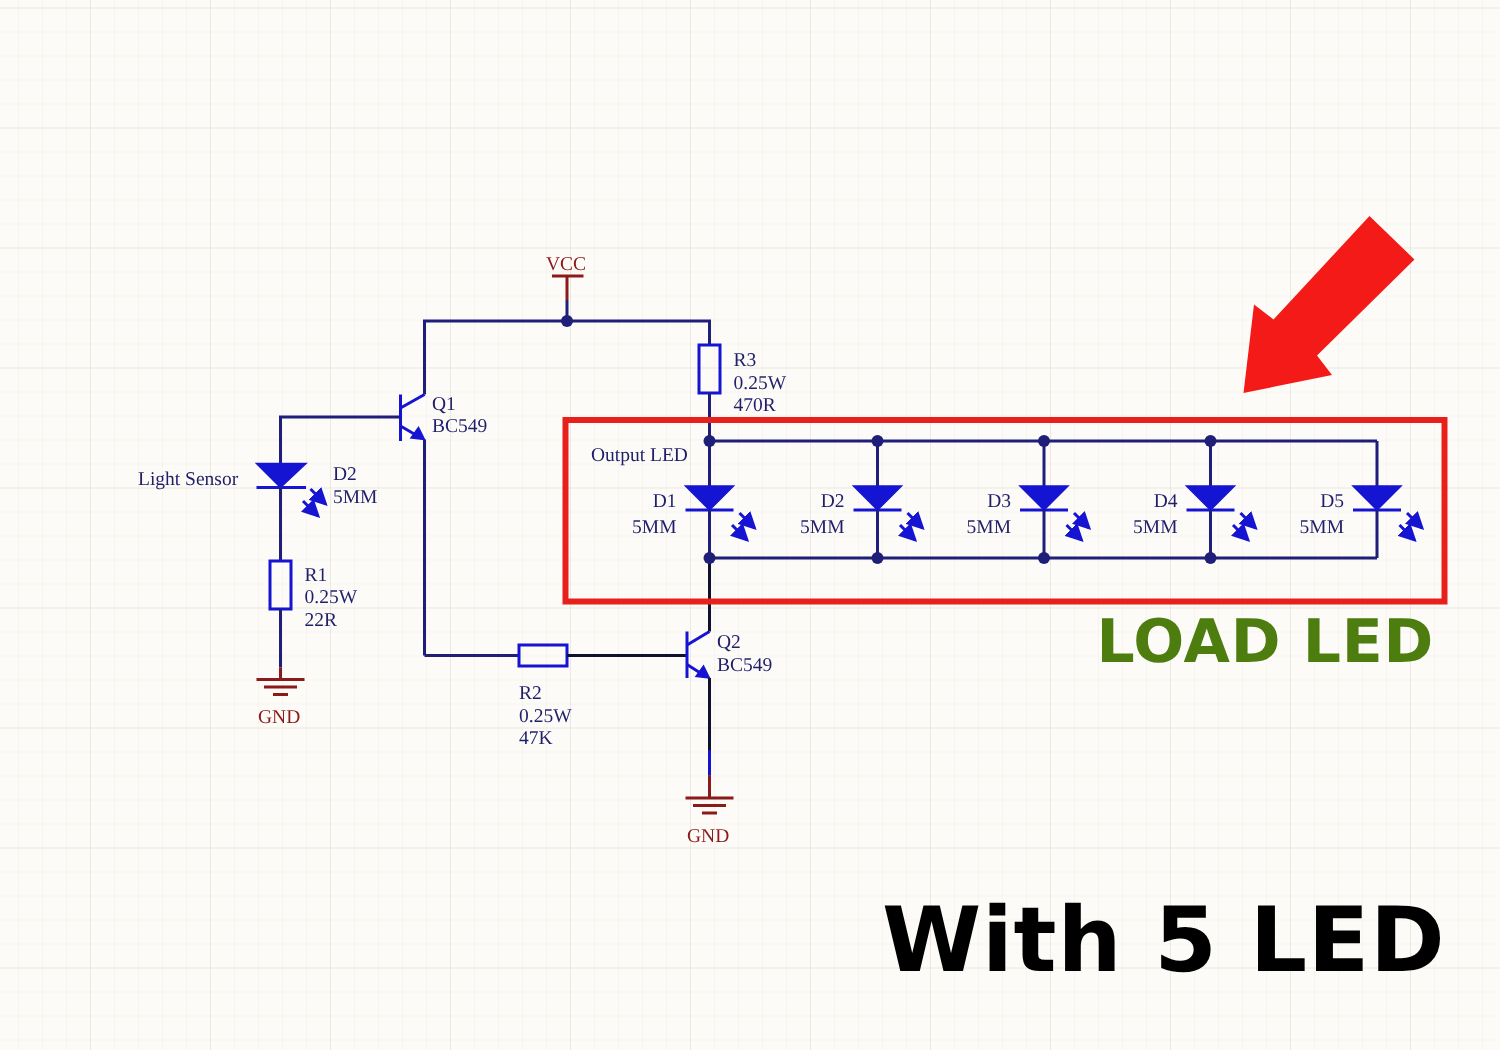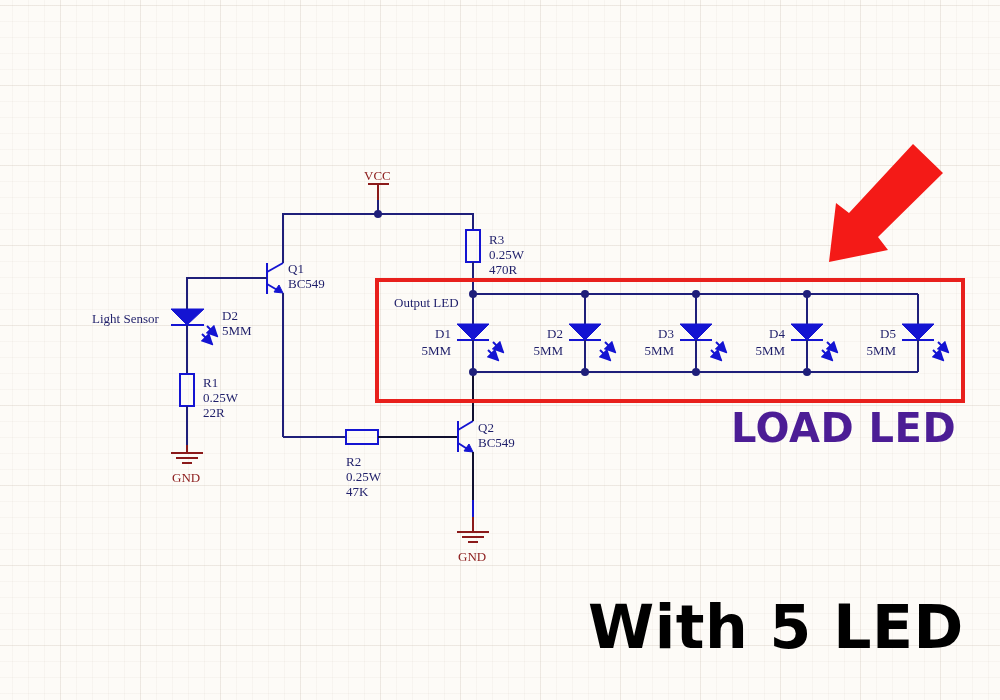--- a/index.html
+++ b/index.html
@@ -22,21 +22,21 @@
   .comp { stroke: #1414d2; stroke-width: 2; fill: none; }
   .comp-fill { fill: #1414d2; stroke: #1414d2; stroke-width: 1; }
   .junction { fill: #1f1f7a; }
   .lbl { font-family: "Liberation Serif", "DejaVu Serif", serif; font-size: 13px; fill: #1f1f6a; }
   .pwr-lbl { font-family: "Liberation Serif", "DejaVu Serif", serif; font-size: 13px; fill: #8b1a1a; }
   .hl-box { stroke: #e8201c; stroke-width: 4; fill: none; }
   .arrow { fill: #f41a17; }
   .load-text {
     position: absolute; left: 731px; top: 405px;
     font-family: "DejaVu Sans", "Liberation Sans", sans-serif;
-    font-weight: bold; font-size: 40px; color: #4c1d95; letter-spacing: 0.5px;
+    font-weight: bold; font-size: 40px; color: #4d7c0f; letter-spacing: 0.5px;
     white-space: nowrap;
   }
   .title-text {
     position: absolute; left: 588px; top: 592px;
     font-family: "DejaVu Sans", "Liberation Sans", sans-serif;
     font-weight: bold; font-size: 60px; color: #000; white-space: nowrap;
     letter-spacing: 0.5px;
   }
 </style>
 </head>

